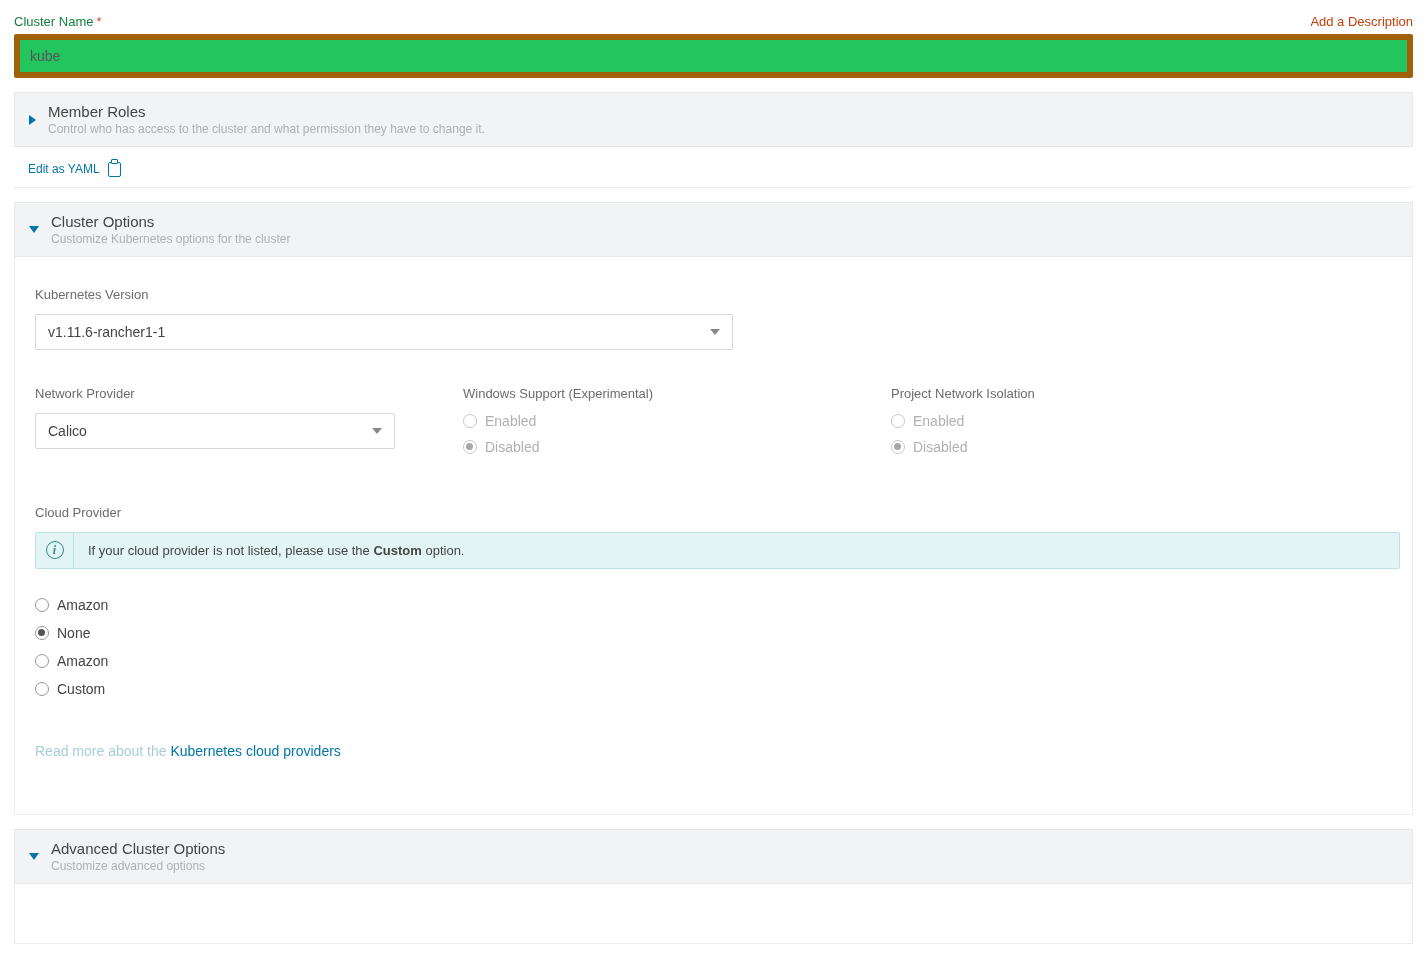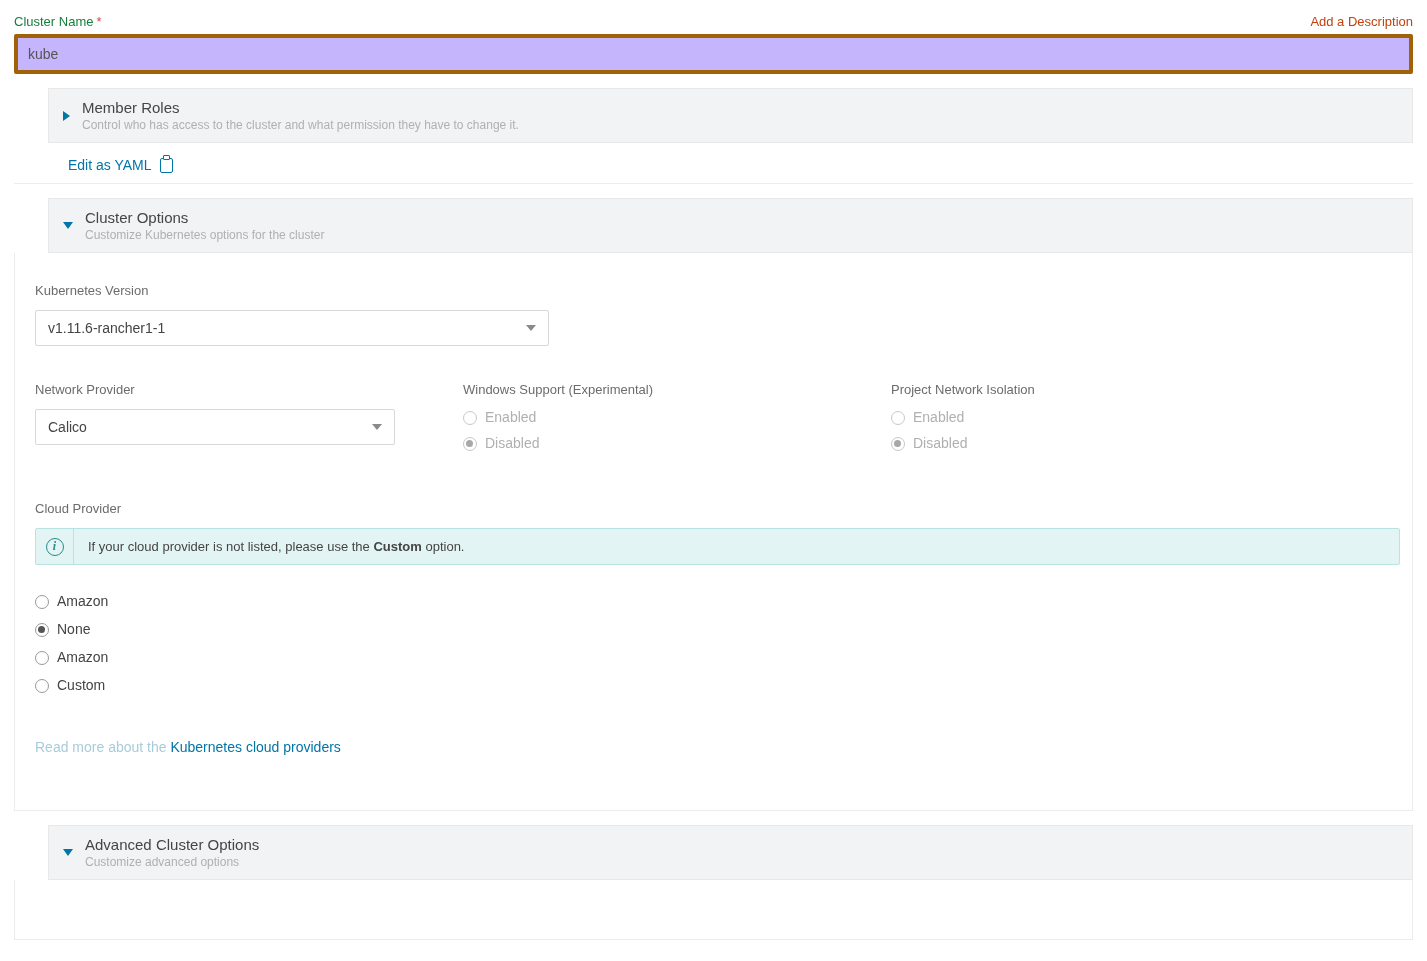--- a/index.html
+++ b/index.html
@@ -23,36 +23,35 @@
 }
 .required { color: #d64747; margin-left: 3px; }
 .link {
   color: #c2410c;
   cursor: pointer;
   font-size: 13px;
 }
 .text-input {
   width: 100%;
   padding: 8px 10px;
-  border: 4px solid #a16207;
-  background: #c4b5fd;
+  border: 6px solid #a16207;
+  background: #22c55e;
   font-size: 14px;
   color: #555;
   border-radius: 2px;
   margin-bottom: 14px;
 }
 .section-header {
   background: #f2f3f4;
   border: 1px solid #e8e8e8;
   padding: 10px 14px;
   display: flex;
   align-items: center;
   gap: 12px;
   cursor: pointer;
-  margin-left: 34px;
 }
 .section-header .arrow {
   width: 0; height: 0;
   display: inline-block;
 }
 .arrow.right {
   border-top: 5px solid transparent;
   border-bottom: 5px solid transparent;
   border-left: 7px solid #0075a8;
 }
@@ -63,26 +62,25 @@
 }
 .section-title { color: #454545; font-size: 15px; }
 .section-sub { color: #b0b0b0; font-size: 12px; margin-top: 2px; }
 .yaml-row {
   padding: 14px 0 10px 14px;
   border-bottom: 1px solid #ececec;
   margin-bottom: 14px;
 }
 .yaml-link {
   color: #0075a8;
-  font-size: 14px;
+  font-size: 12px;
   cursor: pointer;
   display: inline-flex;
-  align-items: flex-end;
+  align-items: center;
   gap: 8px;
-  margin-left: 40px;
 }
 .clipboard-icon {
   display: inline-block;
   width: 13px; height: 15px;
   border: 1.5px solid #0075a8;
   border-radius: 2px;
   position: relative;
 }
 .clipboard-icon::before {
   content: "";
@@ -118,31 +116,31 @@
 .select-wrap .chev {
   position: absolute;
   right: 12px;
   top: 50%;
   transform: translateY(-50%);
   width: 0; height: 0;
   border-left: 5px solid transparent;
   border-right: 5px solid transparent;
   border-top: 6px solid #8a8a8a;
 }
-.sel-wide { width: 514px; margin-bottom: 36px; }
+.sel-wide { width: 698px; margin-bottom: 36px; }
 .sel-narrow { width: 360px; }
 .row3 {
   display: flex;
   gap: 3px;
   margin-bottom: 40px;
 }
 .col { flex: 1; }
 .radio-line {
   display: flex;
-  align-items: flex-end;
+  align-items: center;
   gap: 8px;
   margin-bottom: 10px;
 }
 .radio {
   width: 14px; height: 14px;
   border: 1.5px solid #999;
   border-radius: 50%;
   display: inline-block;
   position: relative;
   background: #fff;

